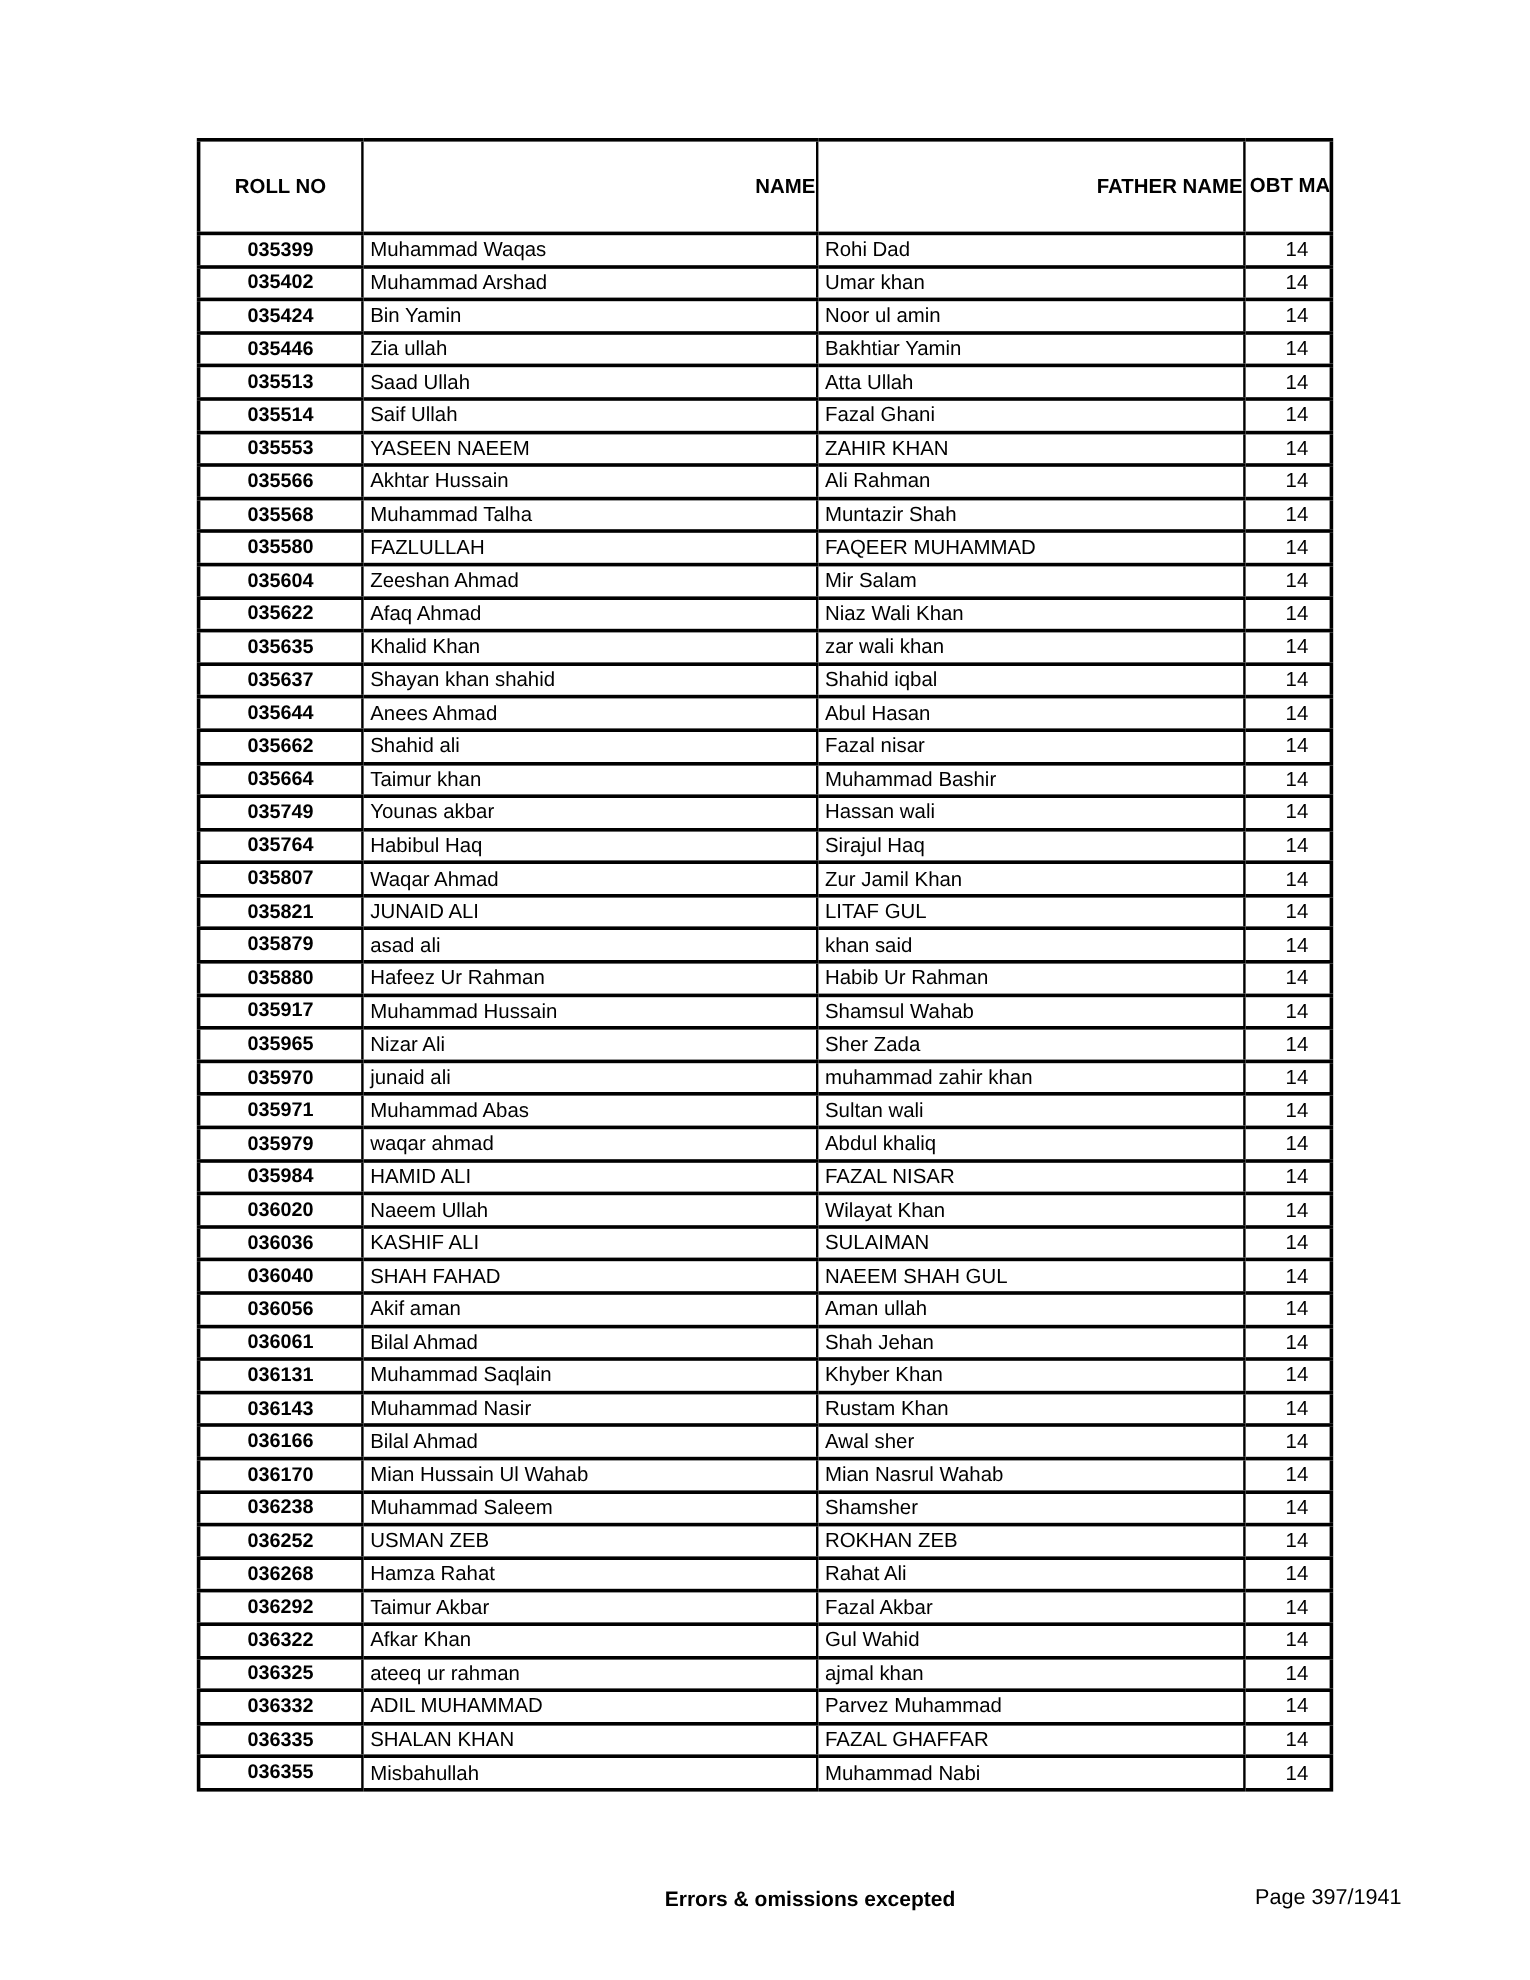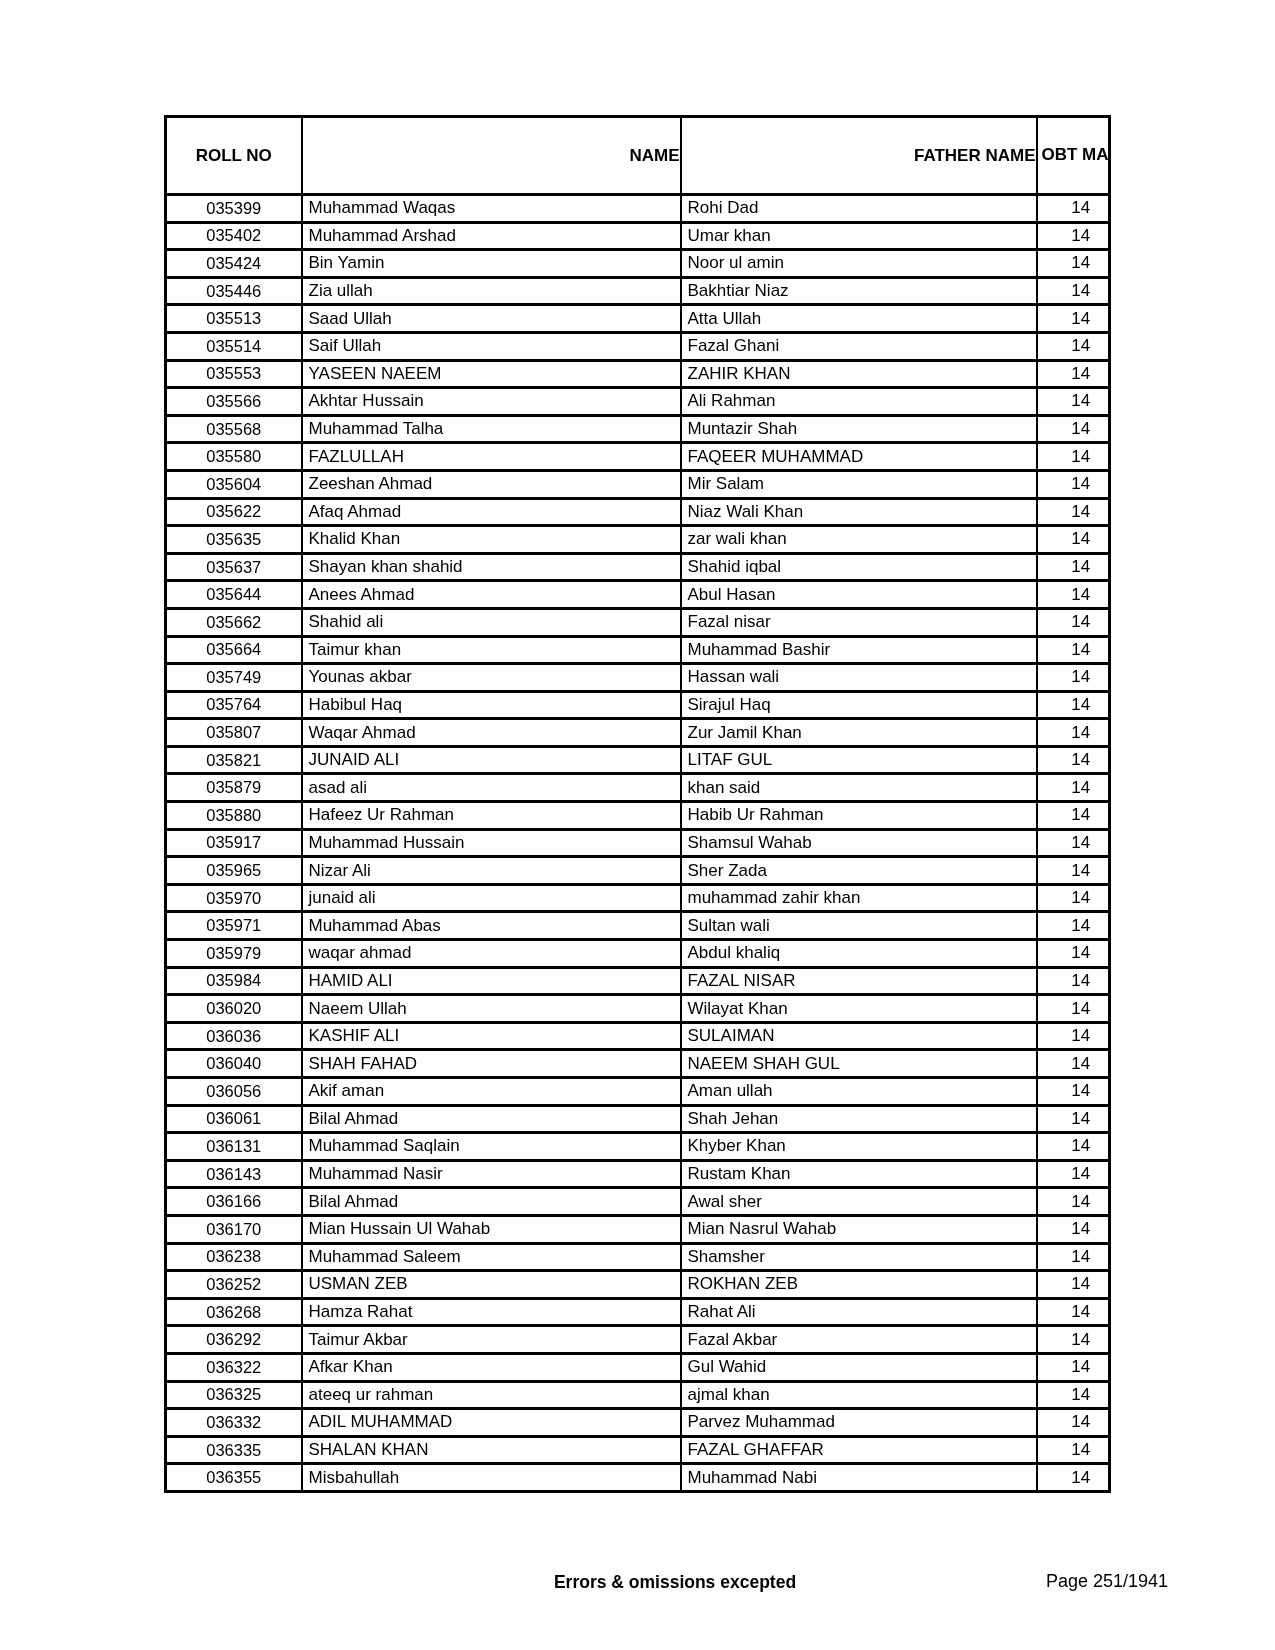--- a/index.html
+++ b/index.html
@@ -53,21 +53,21 @@
   th.h-father { text-align: right; padding-left: 5px; }
   th.h-marks  { text-align: center; white-space: normal; line-height: 1.45; padding: 0 4px; }
 
   table.results tbody td {
     height: 27.6px;
     font-size: 17px;
     vertical-align: middle;
   }
   table.results tbody td:nth-child(1) {
     text-align: center;
-    font-weight: normal;
+    font-weight: bold;
     font-size: 16.5px;
   }
   table.results tbody td:nth-child(2),
   table.results tbody td:nth-child(3) {
     text-align: left;
     padding-left: 6px;
   }
   table.results tbody td:nth-child(4) {
     text-align: center;
     padding-left: 16px;
@@ -126,21 +126,21 @@
         </tr>
         <tr>
           <td>035424</td>
           <td>Bin Yamin</td>
           <td>Noor ul amin</td>
           <td>14</td>
         </tr>
         <tr>
           <td>035446</td>
           <td>Zia ullah</td>
-          <td>Bakhtiar Niaz</td>
+          <td>Bakhtiar Yamin</td>
           <td>14</td>
         </tr>
         <tr>
           <td>035513</td>
           <td>Saad Ullah</td>
           <td>Atta Ullah</td>
           <td>14</td>
         </tr>
         <tr>
           <td>035514</td>
@@ -392,15 +392,15 @@
           <td>036355</td>
           <td>Misbahullah</td>
           <td>Muhammad Nabi</td>
           <td>14</td>
         </tr>
       </tbody>
   </table>
 
   <div class="footer-note">Errors &amp; omissions excepted</div>
 
-  <div class="footer-page">Page 251/1941</div>
+  <div class="footer-page">Page 397/1941</div>
 
 </div>
 
 </body></html>

